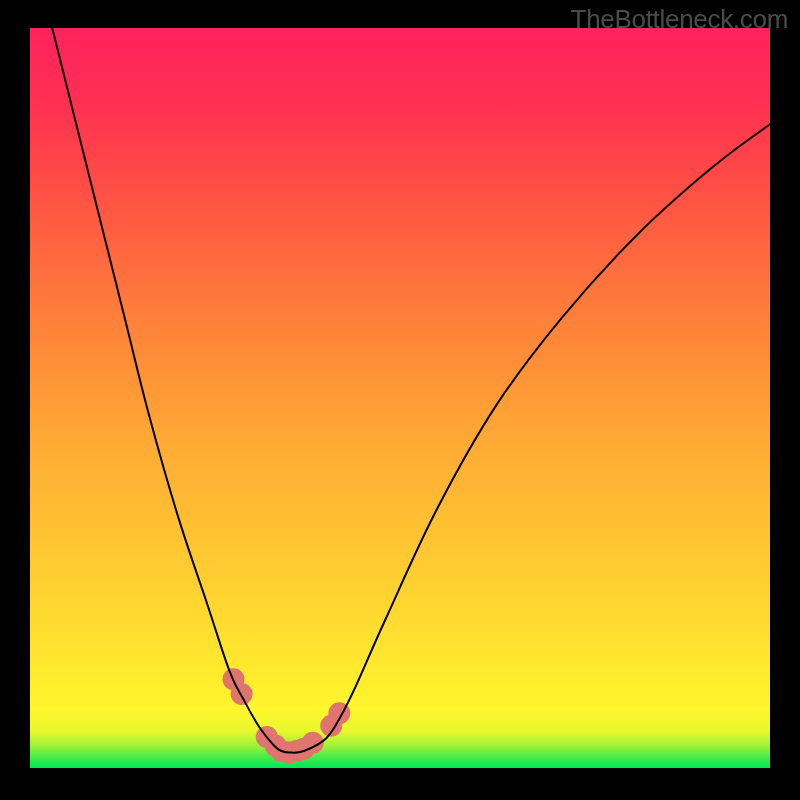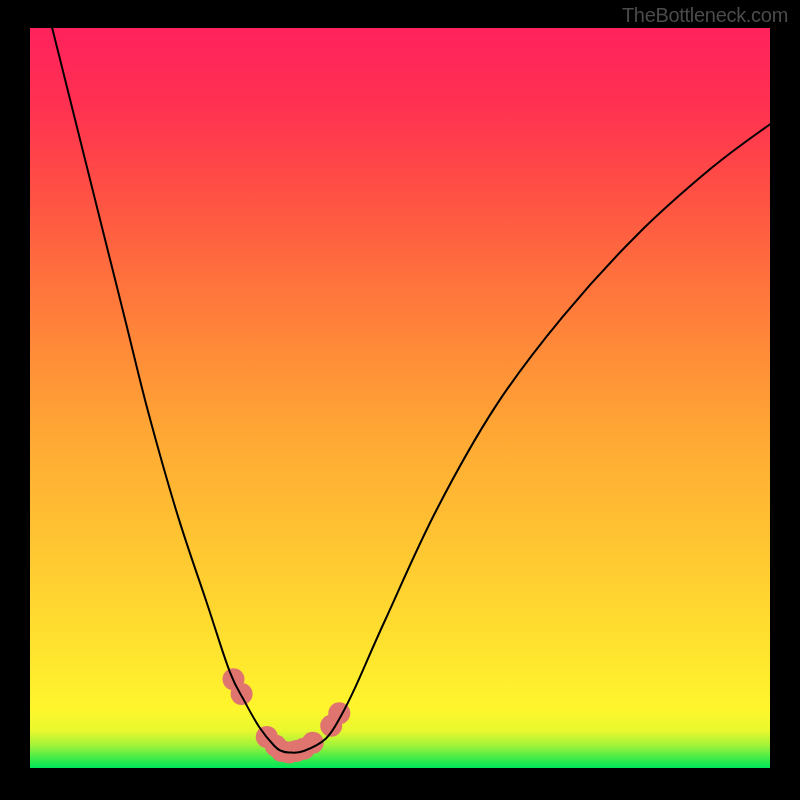--- a/index.html
+++ b/index.html
@@ -38,21 +38,21 @@
   }
   svg.curve {
     position: absolute;
     left: 0; top: 0;
     width: 740px; height: 740px;
   }
   .attribution {
     position: absolute;
     top: 4px; right: 12px;
     color: #4b4b4b;
-    font-size: 20px;
+    font-size: 26px;
     font-weight: 500;
     letter-spacing: -0.3px;
   }
 </style>
 </head>
 <body>
 
 <div class="frame">
   <div class="plot">
     <div class="gradient-bg"></div>

